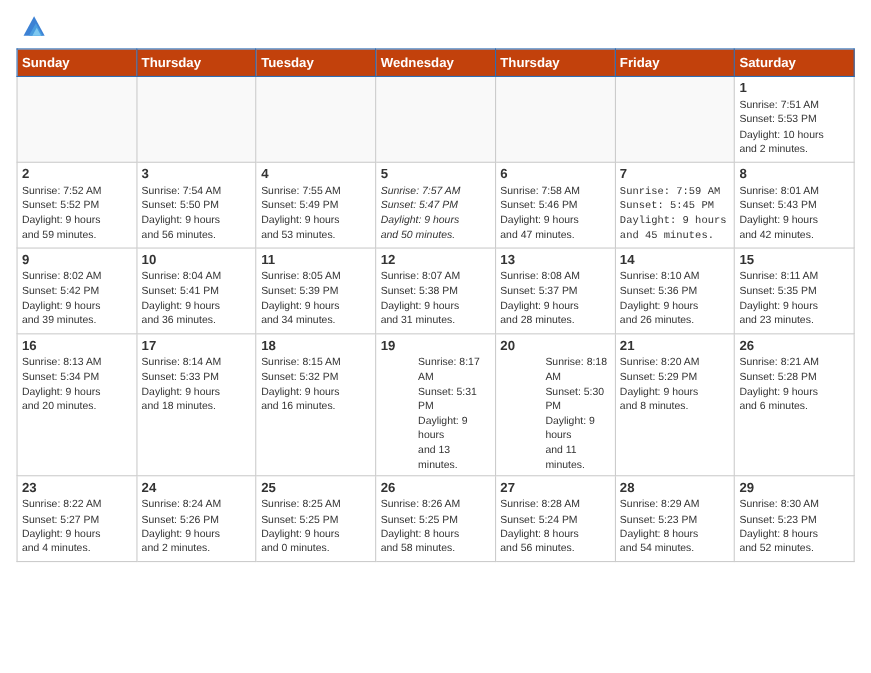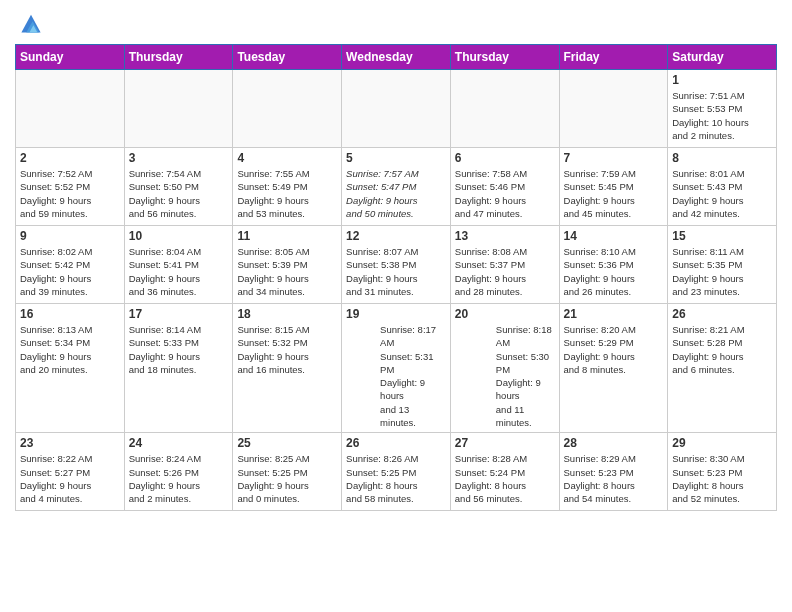--- a/index.html
+++ b/index.html
@@ -51,21 +51,21 @@
     .calendar-subtitle {
       font-size: 14px;
       color: #555;
     }
     .calendar {
       width: 100%;
       border-collapse: collapse;
       table-layout: fixed;
     }
     .calendar thead th {
-      background-color: #a21caf;
+      background-color: #c2410c;
       color: #fff;
       font-size: 12px;
       font-weight: bold;
       padding: 5px 4px;
       border: 1px solid #2e6db4;
       text-align: left;
     }
     .calendar tbody td {
       border: 1px solid #ccc;
       vertical-align: top;
@@ -173,21 +173,21 @@
           </td>
           <td>
             <span class="day-number">6</span>
             <div class="day-info" style="white-space: pre-line;">Sunrise: 7:58 AM
 Sunset: 5:46 PM
 Daylight: 9 hours
 and 47 minutes.</div>
           </td>
           <td>
             <span class="day-number">7</span>
-            <div class="day-info" style="white-space: pre-line;">Sunrise: 7:59 AM
+            <div class="day-info" style="white-space: pre-line; font-family: Liberation Mono, monospace;">Sunrise: 7:59 AM
 Sunset: 5:45 PM
 Daylight: 9 hours
 and 45 minutes.</div>
           </td>
           <td>
             <span class="day-number">8</span>
             <div class="day-info" style="white-space: pre-line;">Sunrise: 8:01 AM
 Sunset: 5:43 PM
 Daylight: 9 hours
 and 42 minutes.</div>

